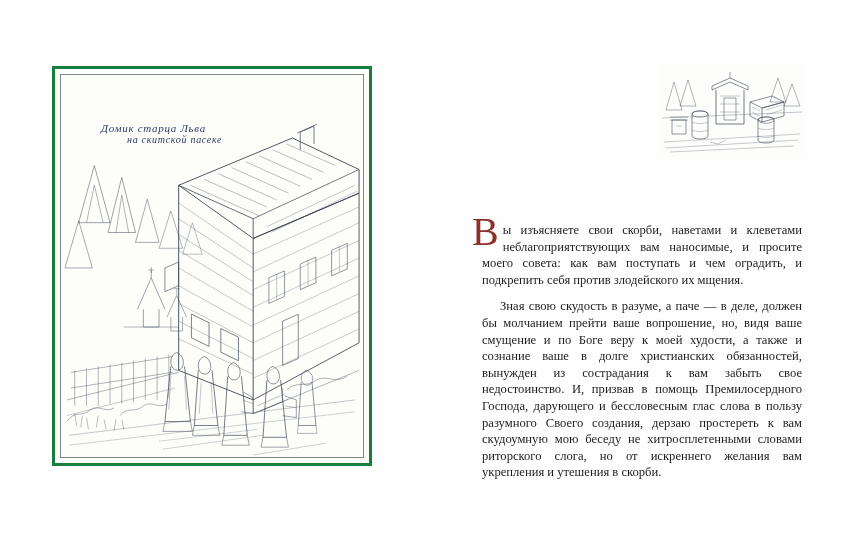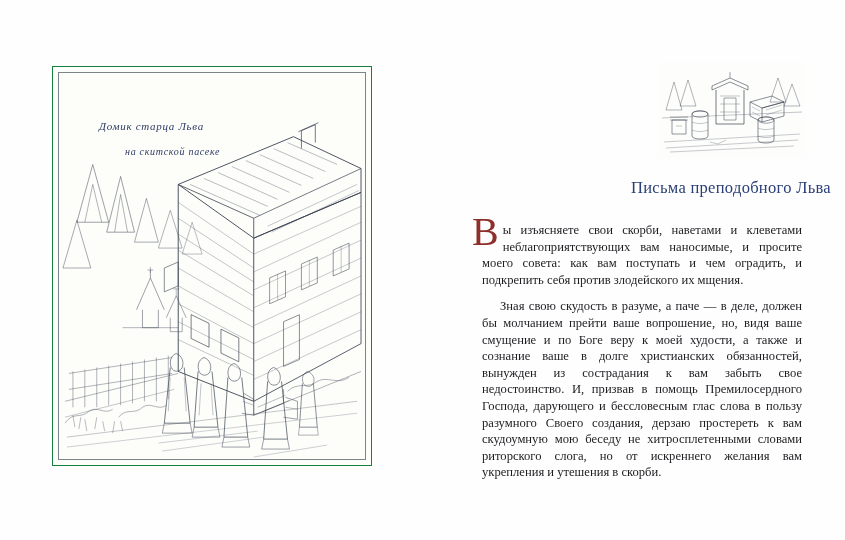--- a/index.html
+++ b/index.html
@@ -31,21 +31,21 @@
     height: 540px;
     background: #fefefe;
   }
 
   .plate-frame {
     position: absolute;
     left: 52px;
     top: 66px;
     width: 320px;
     height: 400px;
-    border: 1px solid #15803d;
+    border: 3px solid #15803d;
     background: #fdfdfa;
     box-sizing: border-box;
   }
   .plate-frame::after {
     content: "";
     position: absolute;
     left: 5px;
     top: 5px;
     right: 5px;
     bottom: 5px;
@@ -78,21 +78,20 @@
     color: #2b3a63;
     font-family: "Liberation Serif", serif;
     font-style: italic;
     font-size: 11px;
     letter-spacing: 0.7px;
     line-height: 1.05;
     pointer-events: none;
   }
   .plate-caption .line2 {
     display: block;
-    margin-top: 14px;
     margin-left: 26px;
     font-size: 10px;
   }
 
   
   .right-page {
     position: absolute;
     left: 422px;
     top: 0;
     width: 423px;
@@ -323,21 +322,20 @@
           <path d="M14 58 L14 72 L28 72 L28 58 Z" stroke-width="0.55"></path>
           <path d="M12 58 L30 58 M12 55 L30 55" stroke-width="0.45"></path>
           <path d="M18 64 L24 64" stroke-width="0.3"></path>
 
           <path d="M6 80 L142 72 M8 86 L140 78 M12 90 L136 84" stroke-width="0.28"></path>
           <path d="M52 80 L60 82 L68 78" stroke-width="0.3"></path>
         </g>
       </svg>
     </div>
 
-    <div class="chapter-title">Письма преподобного Льва</div>
 
     <div class="body-col clearfix">
       <span class="dropcap">В</span>
       <p class="para first">ы изъясняете свои скорби, наветами и клеветами неблагоприятствующих вам наносимые, и просите моего совета: как вам поступать и чем оградить, и подкрепить себя против злодейского их мщения.</p>
       <p class="para">Зная свою скудость в разуме, а паче — в деле, должен бы молчанием прейти ваше вопрошение, но, видя ваше смущение и по Боге веру к моей худости, а также и сознание ваше в долге христианских обязанностей, вынужден из сострадания к вам забыть свое недостоинство. И, призвав в помощь Премилосердного Господа, дарующего и бессловесным глас слова в пользу разумного Своего создания, дерзаю простереть к вам скудоумную мою беседу не хитросплетенными словами риторского слога, но от искреннего желания вам укрепления и утешения в скорби.</p>
     </div>
 
   </div>
 </div>
 

